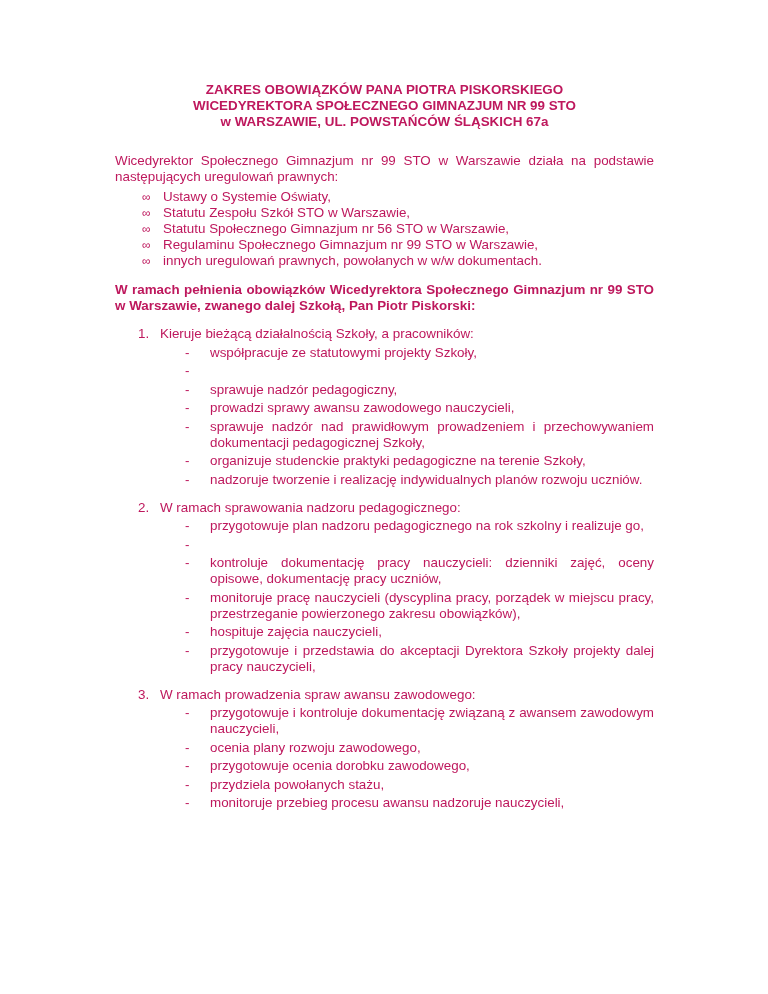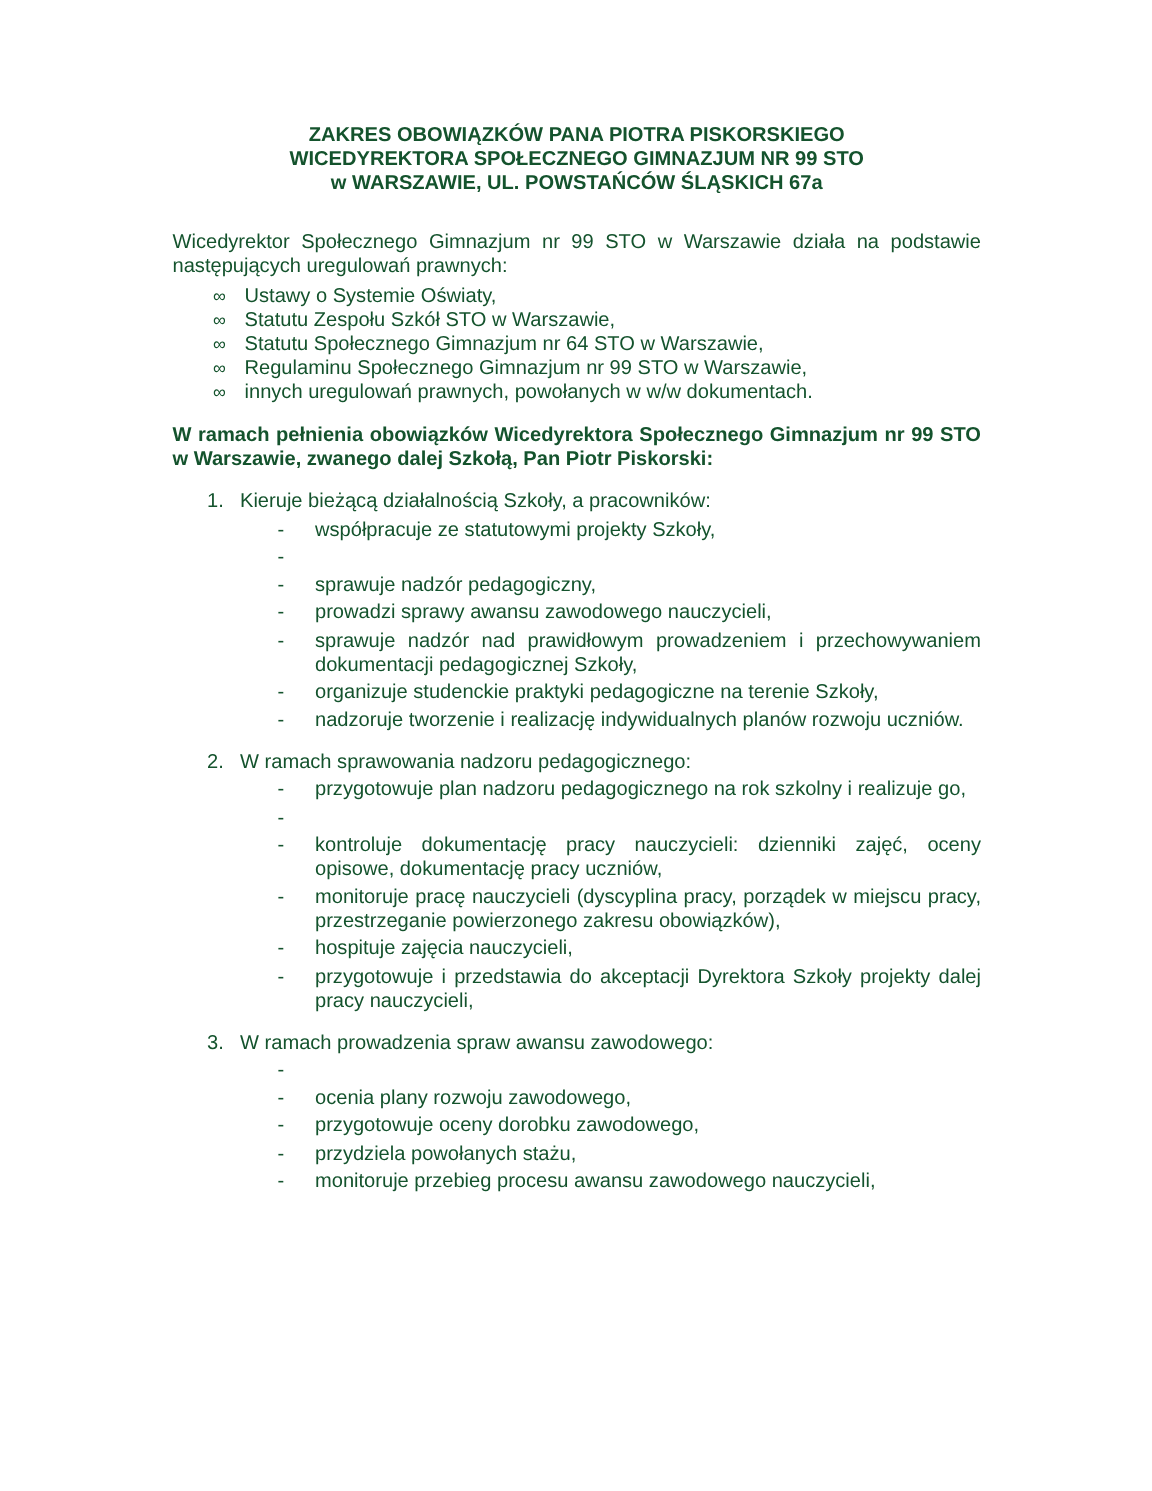--- a/index.html
+++ b/index.html
@@ -2,21 +2,21 @@
 <html><head>
 <meta charset="utf-8">
 <style>
   * { margin: 0; padding: 0; box-sizing: border-box; }
   html, body { background: #ffffff; }
   .page {
     position: relative;
     width: 768px;
     height: 994px;
     background: #ffffff;
-    color: #14532d;
+    color: #be185d;
     font-family: "Liberation Sans", sans-serif;
     font-size: 13.4px;
     line-height: 16px;
     padding: 82px 114px 0 115px;
     overflow: hidden;
   }
   .title {
     font-weight: bold;
     text-align: center;
     margin-bottom: 23px;
@@ -77,21 +77,21 @@
       <li class="legal-item">
     <span class="legal-bullet">∞</span>
     <span class="legal-text">Ustawy o Systemie Oświaty,</span>
   </li>
       <li class="legal-item">
     <span class="legal-bullet">∞</span>
     <span class="legal-text">Statutu Zespołu Szkół STO w Warszawie,</span>
   </li>
       <li class="legal-item">
     <span class="legal-bullet">∞</span>
-    <span class="legal-text">Statutu Społecznego Gimnazjum nr 64 STO w Warszawie,</span>
+    <span class="legal-text">Statutu Społecznego Gimnazjum nr 56 STO w Warszawie,</span>
   </li>
       <li class="legal-item">
     <span class="legal-bullet">∞</span>
     <span class="legal-text">Regulaminu Społecznego Gimnazjum nr 99 STO w Warszawie,</span>
   </li>
       <li class="legal-item">
     <span class="legal-bullet">∞</span>
     <span class="legal-text">innych uregulowań prawnych, powołanych w w/w dokumentach.</span>
   </li>
     </ul>
@@ -166,34 +166,35 @@
         </ul>
   </li>
       <li class="num-item">
     <div class="num-label-row">
       <span class="num-marker">3.</span>
       <span class="num-label">W ramach prowadzenia spraw awansu zawodowego:</span>
     </div>
     <ul class="sub-list">
           <li class="sub-item">
     <span class="sub-dash">-</span>
+    <span class="sub-text">przygotowuje i kontroluje dokumentację związaną z awansem zawodowym nauczycieli,</span>
   </li>
           <li class="sub-item">
     <span class="sub-dash">-</span>
     <span class="sub-text">ocenia plany rozwoju zawodowego,</span>
   </li>
           <li class="sub-item">
     <span class="sub-dash">-</span>
-    <span class="sub-text">przygotowuje oceny dorobku zawodowego,</span>
+    <span class="sub-text">przygotowuje ocenia dorobku zawodowego,</span>
   </li>
           <li class="sub-item">
     <span class="sub-dash">-</span>
     <span class="sub-text">przydziela powołanych stażu,</span>
   </li>
           <li class="sub-item">
     <span class="sub-dash">-</span>
-    <span class="sub-text">monitoruje przebieg procesu awansu zawodowego nauczycieli,</span>
+    <span class="sub-text">monitoruje przebieg procesu awansu nadzoruje nauczycieli,</span>
   </li>
         </ul>
   </li>
     </ol>
 
 </div>
 
 </body></html>

